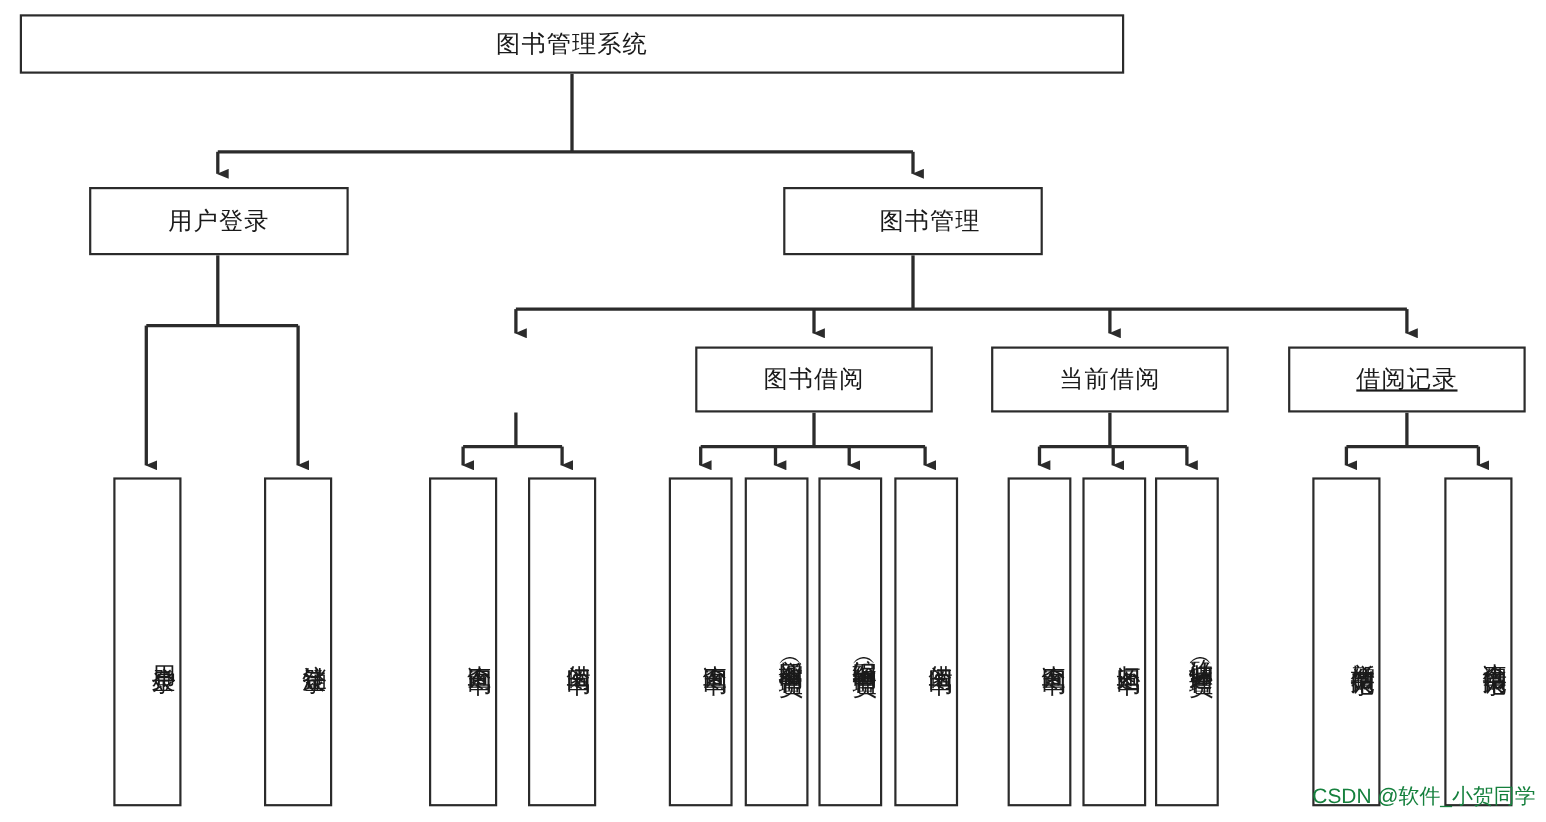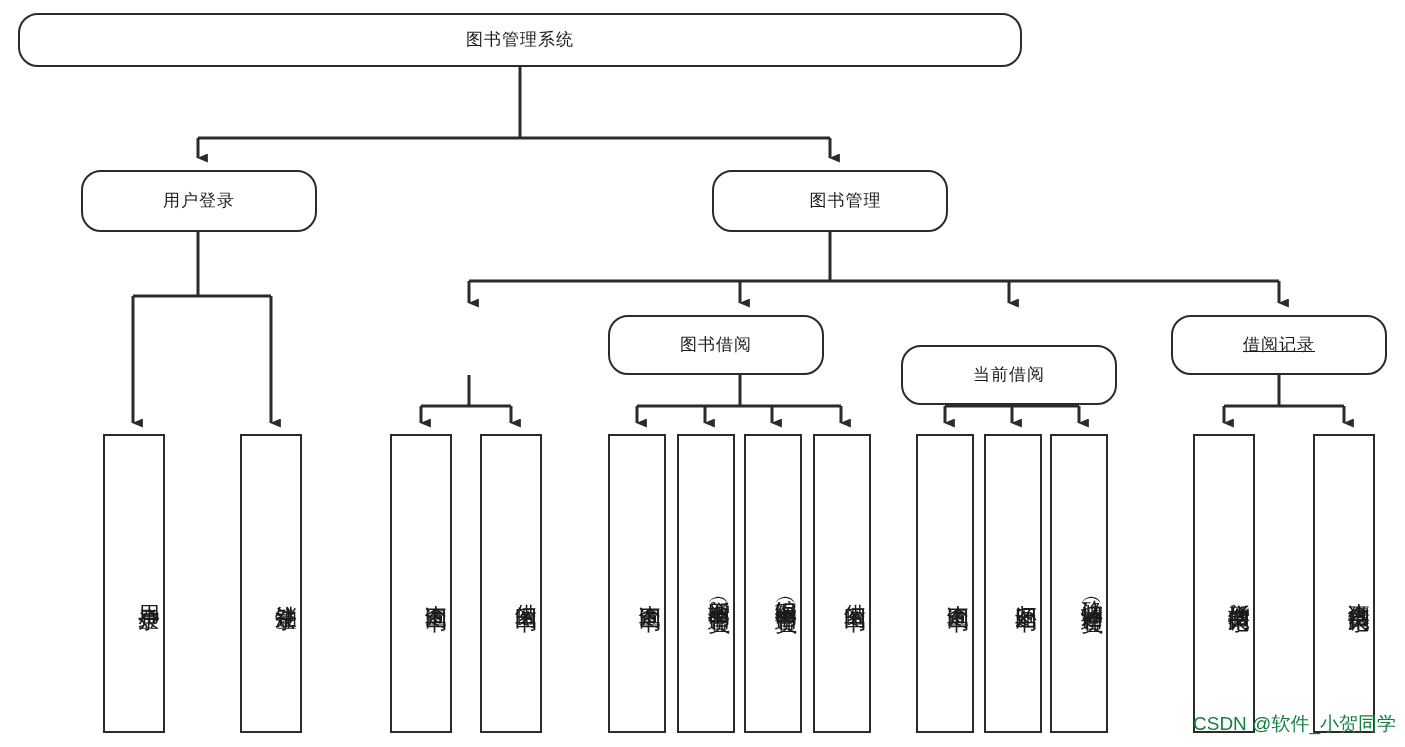--- a/index.html
+++ b/index.html
@@ -30,24 +30,23 @@
     box-sizing: border-box;
     background: #ffffff;
     border: 2px solid #2b2b2b;
     display: flex;
     align-items: center;
     justify-content: center;
     color: #1a1a1a;
     z-index: 2;
   }
   .node.horiz {
-    font-size: 17px;
+    font-size: 22px;
     letter-spacing: 1px;
     line-height: 1.2;
-    border-radius: 20px;
   }
   
   .node.vert {
     writing-mode: vertical-rl;
     text-orientation: upright;
     font-size: 22px;
     line-height: 1.28;
     letter-spacing: 2px;
     align-items: flex-start;
     justify-content: center;
@@ -127,24 +126,24 @@
     <span>图书管理系统</span>
   </div>
 
   <div class="node horiz" style="left:81px; top:170px; width:236px; height:62px;">
     <span>用户登录</span>
   </div>
   <div class="node horiz" style="left:712px; top:170px; width:236px; height:62px;padding-left:31px;">
     <span>图书管理</span>
   </div>
 
-  <div class="node horiz" style="left:608px; top:315px; width:216px; height:60px;">
+  <div class="node horiz" style="left:632px; top:315px; width:216px; height:60px;">
     <span>图书借阅</span>
   </div>
-  <div class="node horiz" style="left:901px; top:315px; width:216px; height:60px;margin-top:30px;">
+  <div class="node horiz" style="left:901px; top:315px; width:216px; height:60px;">
     <span>当前借阅</span>
   </div>
   <div class="node horiz" style="left:1171px; top:315px; width:216px; height:60px;text-decoration:underline;">
     <span>借阅记录</span>
   </div>
 
   <div class="node vert" style="left:103px; top:434px; width:62px; height:299px;">
     <span class="vtext">用户登录</span>
   </div>
   <div class="node vert" style="left:240px; top:434px; width:62px; height:299px;">

